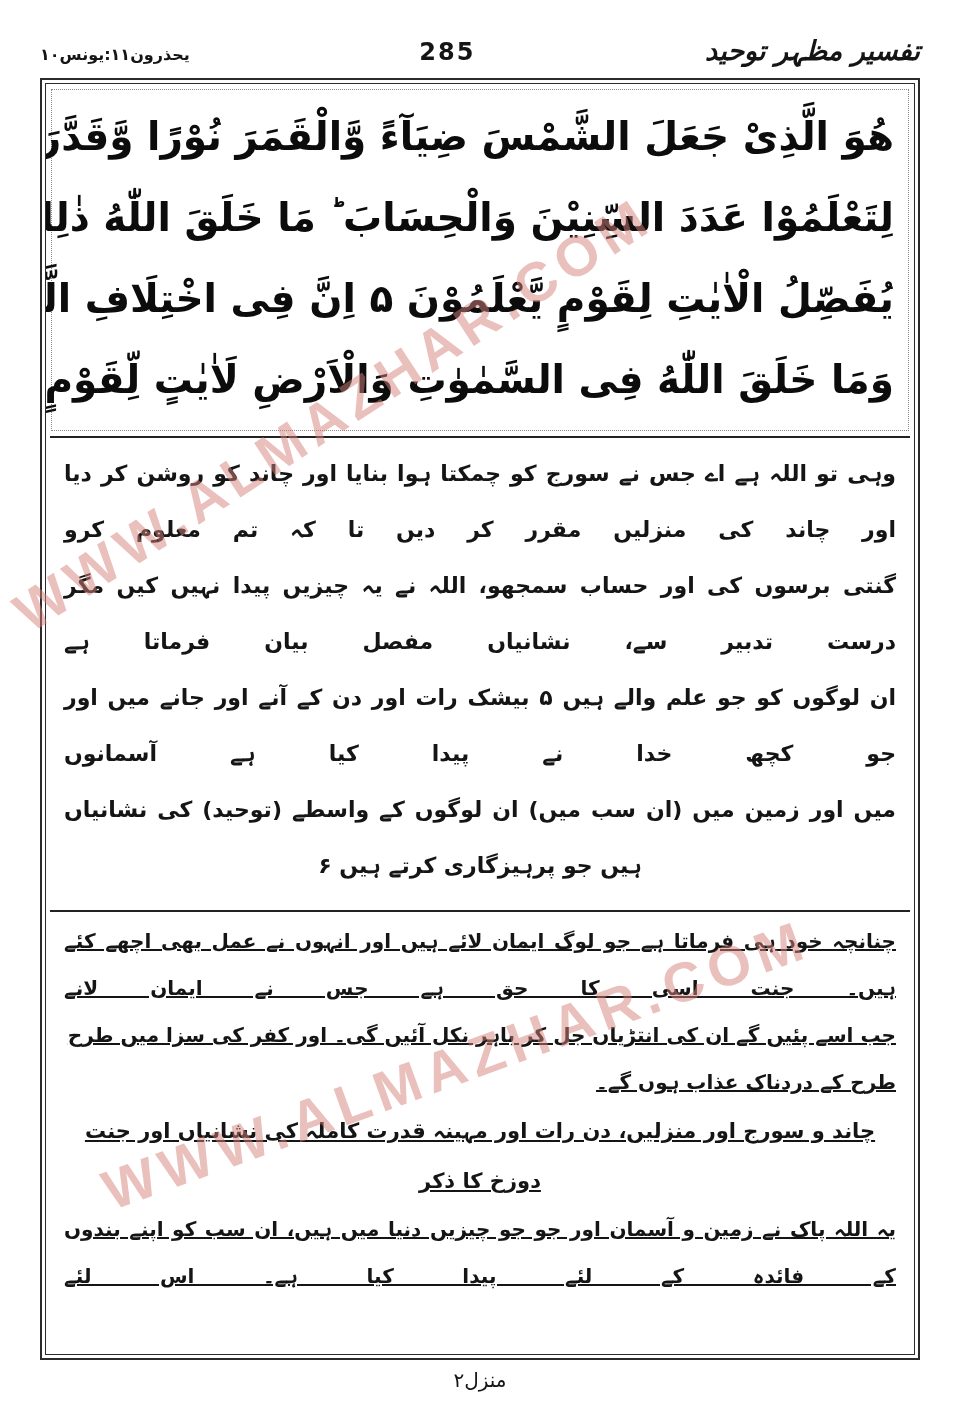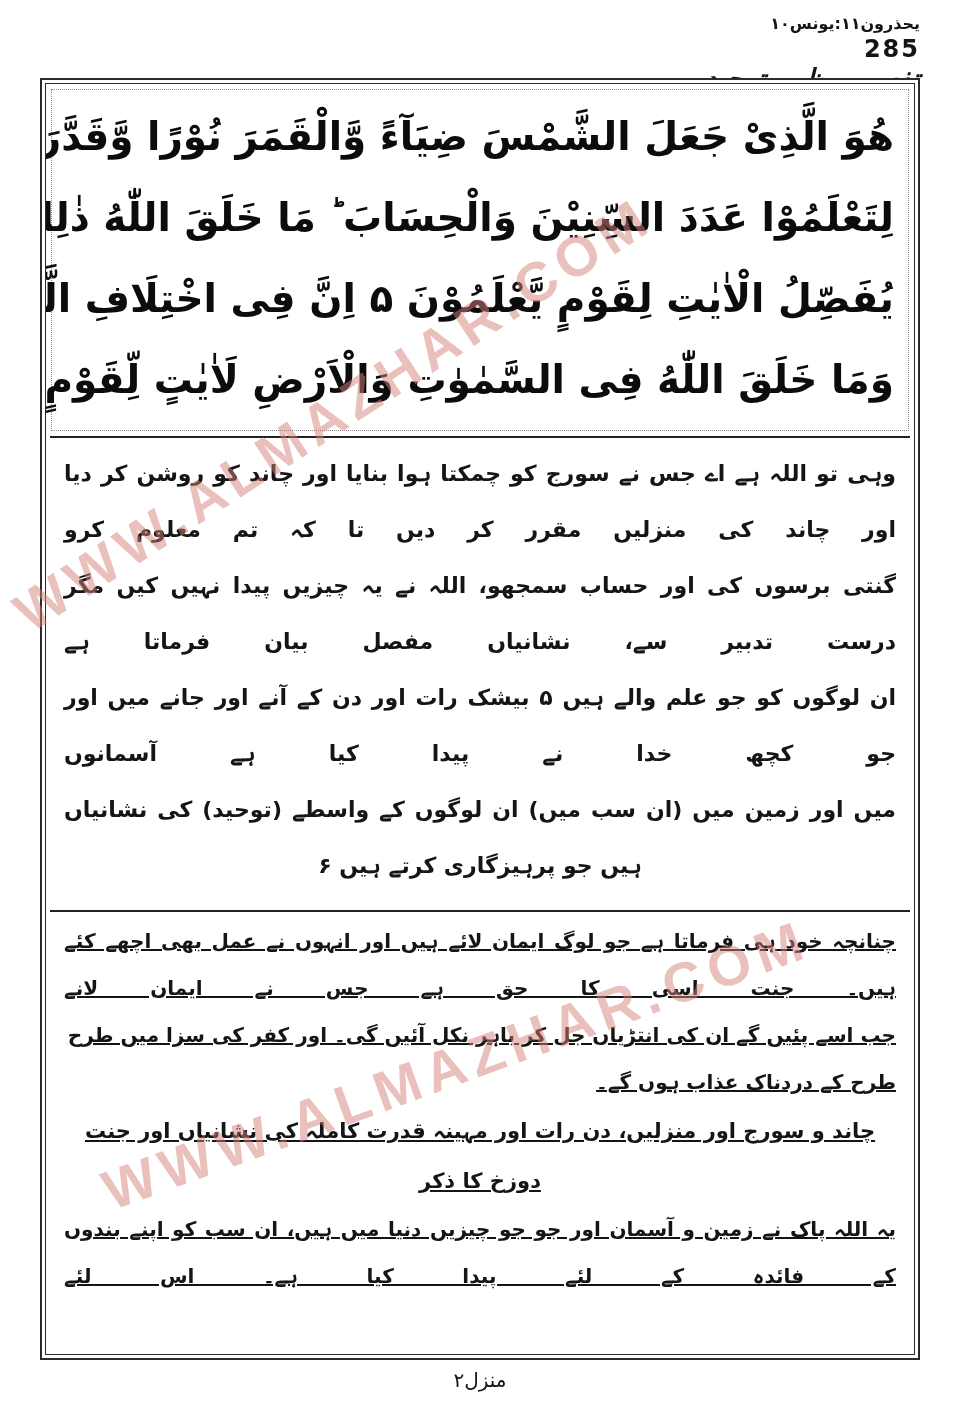--- a/index.html
+++ b/index.html
@@ -5,21 +5,21 @@
   * { box-sizing: border-box; }
   html,body { margin:0; padding:0; }
   body {
     width:960px; height:1412px; position:relative; overflow:hidden;
     background:#ffffff; color:#151515;
     font-family:"DejaVu Sans", sans-serif;
   }
   
   .hdr {
     position:absolute; top:14px; left:40px; right:40px; height:52px;
-    display:flex; justify-content:space-between; align-items:flex-end;flex-direction:column;
+    display:flex; justify-content:space-between; align-items:flex-end;
   }
   .hdr .ref   { font-size:16px; font-weight:bold; direction:rtl; padding-bottom:2px; }
   .hdr .pnum  { font-size:24px; font-weight:bold; letter-spacing:2px; }
   .hdr .title { font-size:27px; font-weight:bold; direction:rtl; font-style:italic; }
   
   .frame {
     position:absolute; top:78px; left:40px; right:40px; bottom:52px;
     border:2px solid #2b2b2b; padding:3px; background:#fff;
   }
   .frame-inner {

